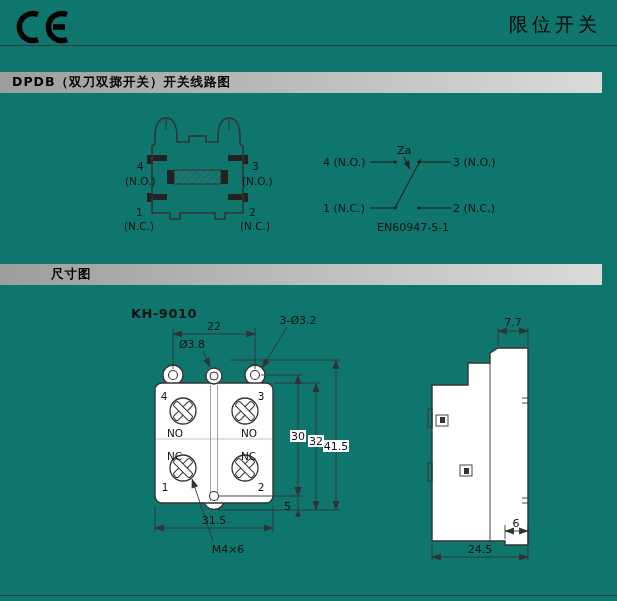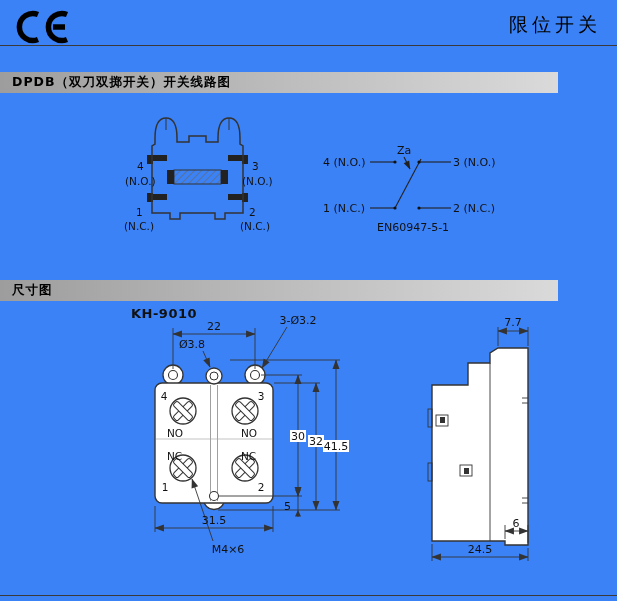--- a/index.html
+++ b/index.html
@@ -1,28 +1,28 @@
 <!DOCTYPE html>
 <html><head>
 <meta charset="utf-8">
 <style>
   * { margin:0; padding:0; box-sizing:border-box; }
   html,body { background:#ffffff; }
   body { font-family:"DejaVu Sans","Liberation Sans",sans-serif; color:#111; }
-  .page { position:relative; width:617px; height:601px; background:#3b82f6; overflow:hidden; }
+  .page { position:relative; width:617px; height:601px; background:#0f766e; overflow:hidden; }
   .rule { position:absolute; left:0; width:617px; height:0; border-top:1px solid #3a3a3a; }
   .top-rule { top:45px; }
   .bottom-rule { top:595px; }
   .page-title { position:absolute; top:12px; right:16px; font-size:19px; letter-spacing:4px; color:#000; font-weight:normal; }
-  .section-bar { position:absolute; left:0; width:558px; height:21px;
+  .section-bar { position:absolute; left:0; width:602px; height:21px;
                  background:linear-gradient(90deg,#9d9d9d 0%,#b9b9b9 45%,#dadada 100%);
                  display:flex; align-items:center; }
   .section-bar .bar-title { font-size:12.5px; font-weight:bold; color:#000; padding-left:12px; letter-spacing:1px; }
   .bar-wiring { top:72px; }
-  .bar-dims   { top:280px; }
+  .bar-dims   { top:264px;padding-left:39px; }
   .model { position:absolute; left:84px; top:306px; font-size:13px; font-weight:bold; letter-spacing:0.5px;margin-left:47px; }
   svg.abs { position:absolute; overflow:visible; }
   .ce-svg      { left:14px;  top:6px; }
   .housing-svg { left:122px; top:108px; }
   .circuit-svg { left:315px; top:138px; }
   .front-svg   { left:140px; top:313px; }
   .side-svg    { left:410px; top:313px; }
   svg text { font-size:11px; fill:#111; font-family:"DejaVu Sans","Liberation Sans",sans-serif; }
   svg text.sm { font-size:10.5px; }
 </style>

